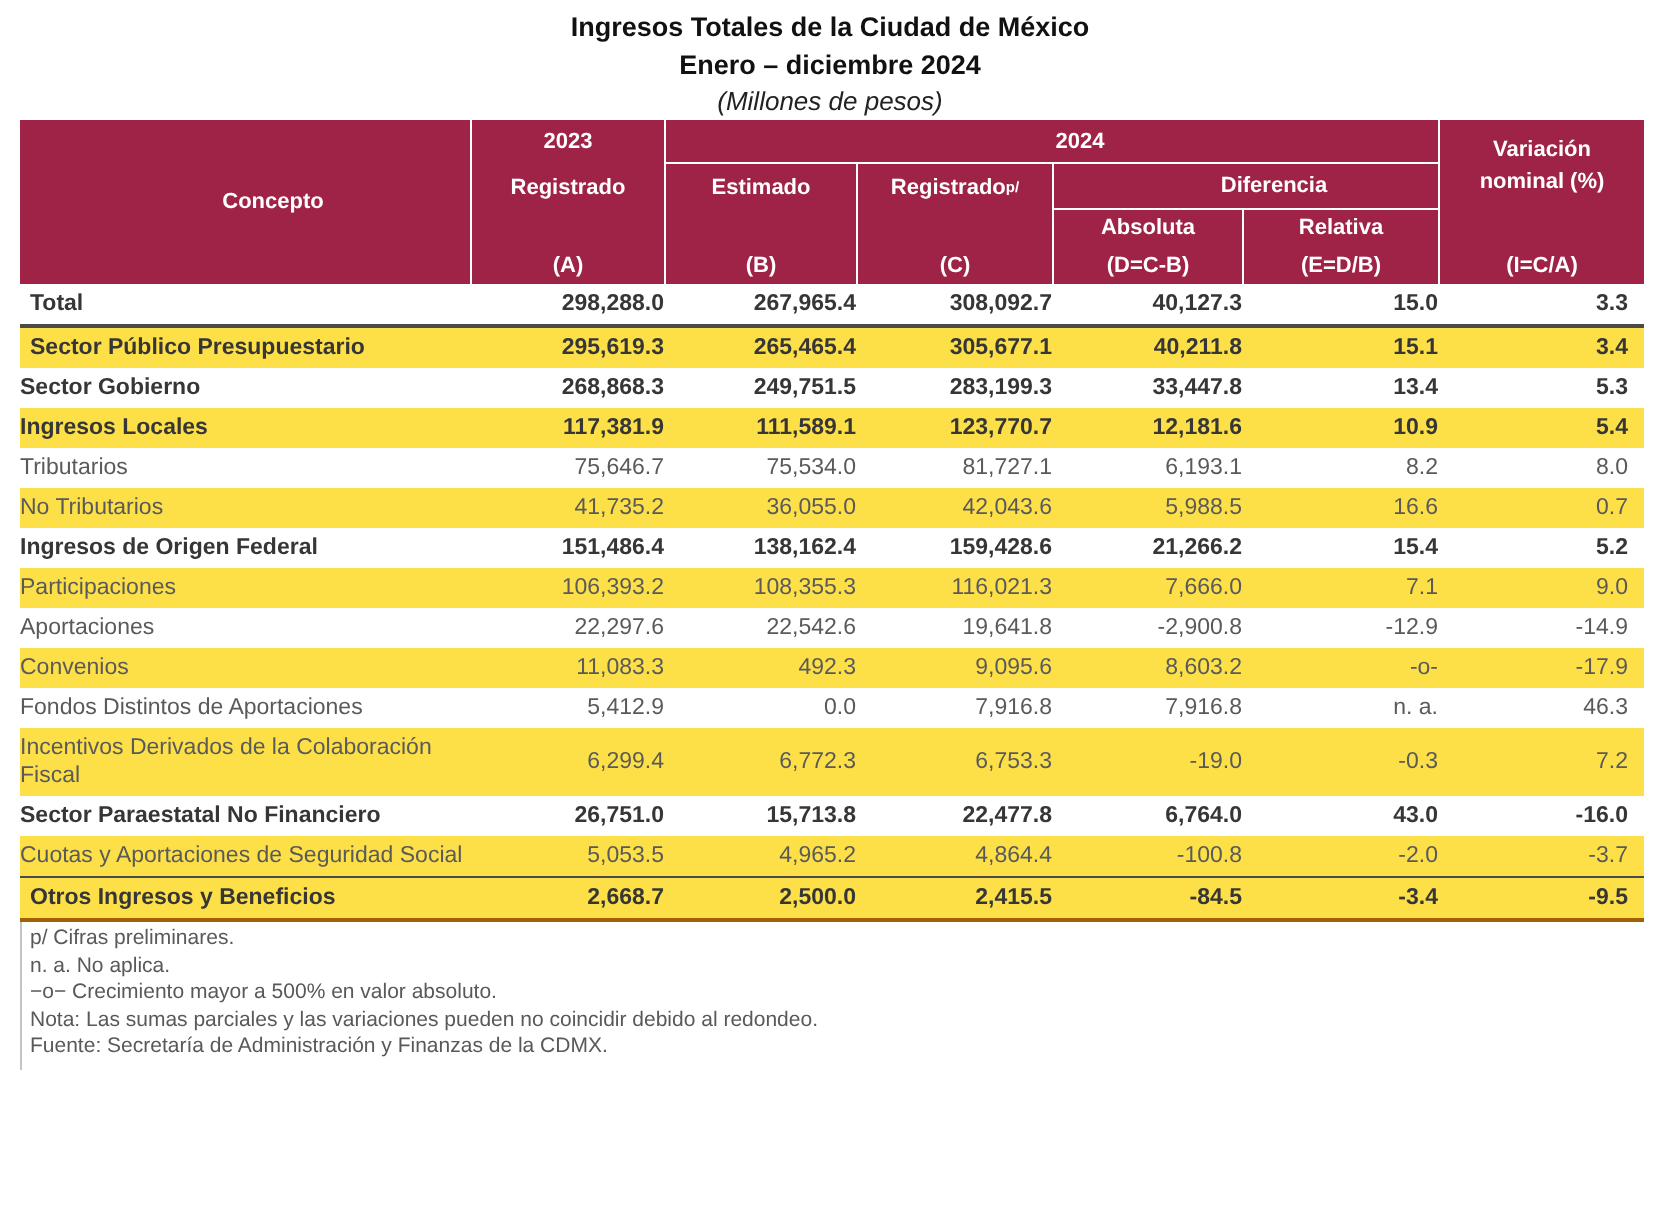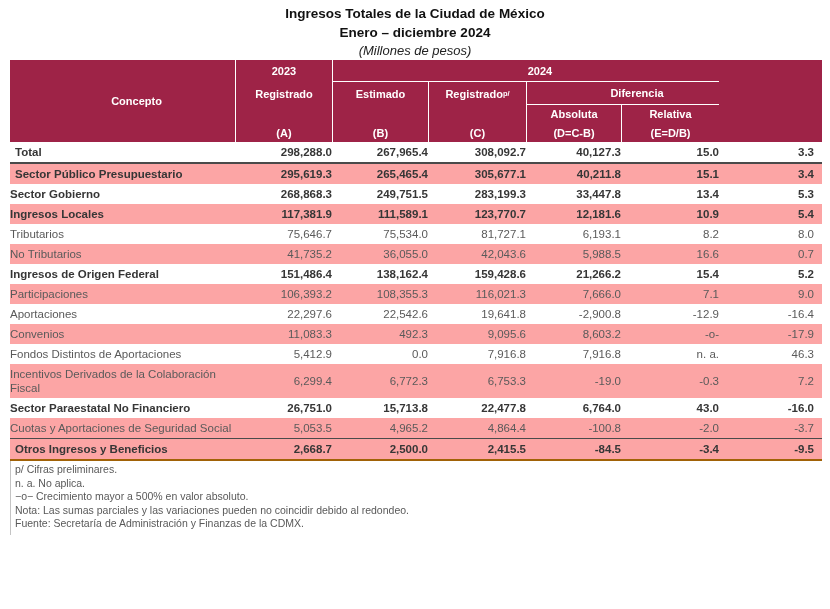--- a/index.html
+++ b/index.html
@@ -52,21 +52,21 @@
   sup{font-size:7.5px;line-height:0;}
   .varlabel{line-height:14px;padding-top:8px;}
 
   
   table.body{border-collapse:collapse;table-layout:fixed;width:812px;font-size:11.5px;}
   table.body td{padding:3px 0;line-height:14px;vertical-align:middle;}
   td.concepto{padding-right:10px;color:#5a5a5a;}
   td.num{text-align:right;padding-right:14px;color:#5a5a5a;}
   td.num:last-child{padding-right:8px;margin-top:28px;}
   tr.bold td{font-weight:bold;color:#363636;}
-  tr.stripe{background:#fca5a5;}
+  tr.stripe{background:#fde047;}
   .lvl0 td.concepto, td.concepto.lvl0{padding-left:5px;}
   .lvl1{padding-left:19px;}
   .lvl2{padding-left:31px;}
   .lvl3{padding-left:43px;}
   .lvl4{padding-left:25px;}
   .lvl0{padding-left:5px;}
   tr.sep-bottom td{border-bottom:2px solid #4a4a4a;}
   tr.sep-top td{border-top:1.5px solid #4a4a4a;}
   tr.sep-last td{border-bottom:2px solid #a16207;}
 
@@ -122,20 +122,26 @@
       <div class="cell stack h-absoluta bl">
         <div class="r18">Absoluta</div>
         <div class="r19">(D=C-B)</div>
       </div>
 
       <div class="cell stack h-relativa bl">
         <div class="r18">Relativa</div>
         <div class="r19">(E=D/B)</div>
       </div>
 
+      <div class="cell stack h-variacion bl">
+        <div class="varlabel">Variación</div>
+        <div class="varlabel" style="padding-top:2px;">nominal (%)</div>
+        <div class="spacer"></div>
+        <div class="r19">(I=C/A)</div>
+      </div>
     </div>
 
     <table class="body">
       <colgroup>
         <col style="width:225px">
           <col style="width:97px">
           <col style="width:96px">
         <col style="width:98px">
           <col style="width:95px">
           <col style="width:98px">
@@ -214,21 +220,21 @@
             <td class="num">7.1</td>
             <td class="num">9.0</td>
           </tr>
           <tr>
             <td class="concepto lvl3">Aportaciones</td>
             <td class="num">22,297.6</td>
             <td class="num">22,542.6</td>
             <td class="num">19,641.8</td>
             <td class="num">-2,900.8</td>
             <td class="num">-12.9</td>
-            <td class="num">-16.4</td>
+            <td class="num">-14.9</td>
           </tr>
           <tr class="stripe">
             <td class="concepto lvl3">Convenios</td>
             <td class="num">11,083.3</td>
             <td class="num">492.3</td>
             <td class="num">9,095.6</td>
             <td class="num">8,603.2</td>
             <td class="num">-o-</td>
             <td class="num">-17.9</td>
           </tr>

